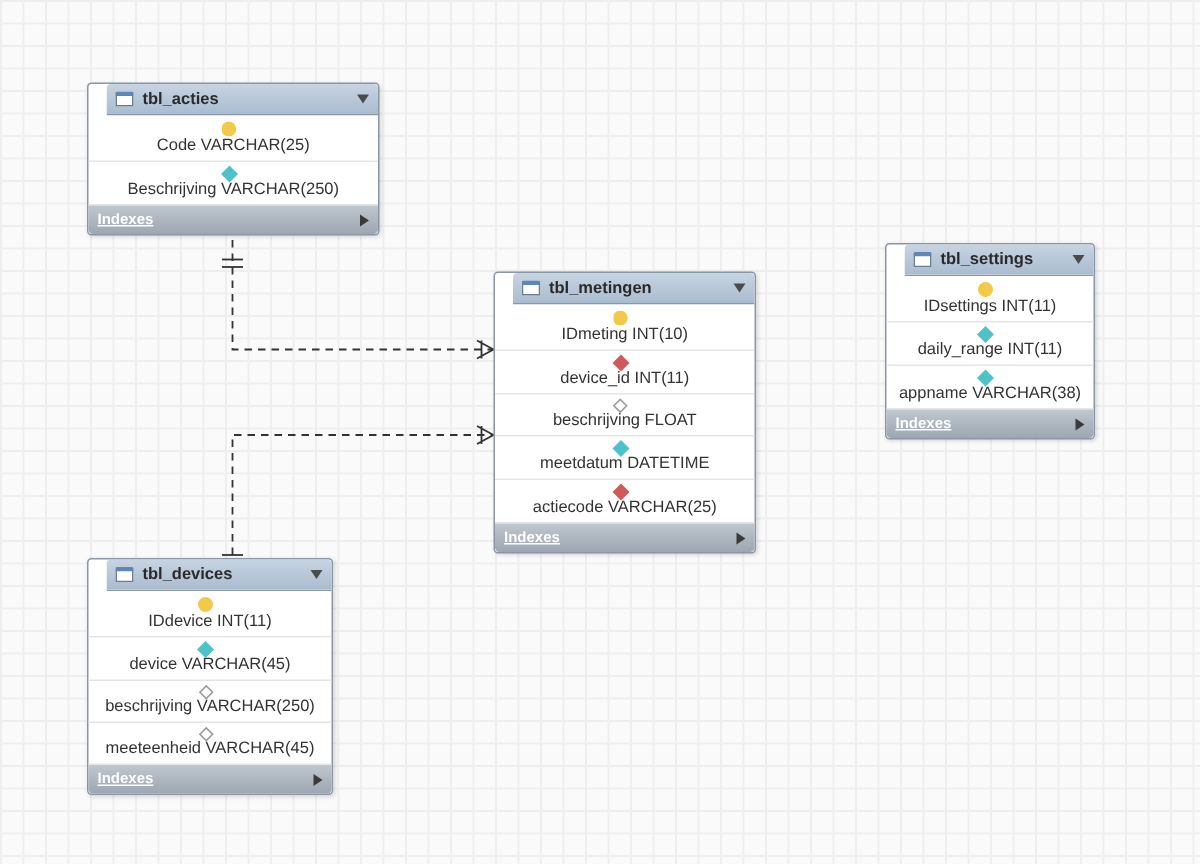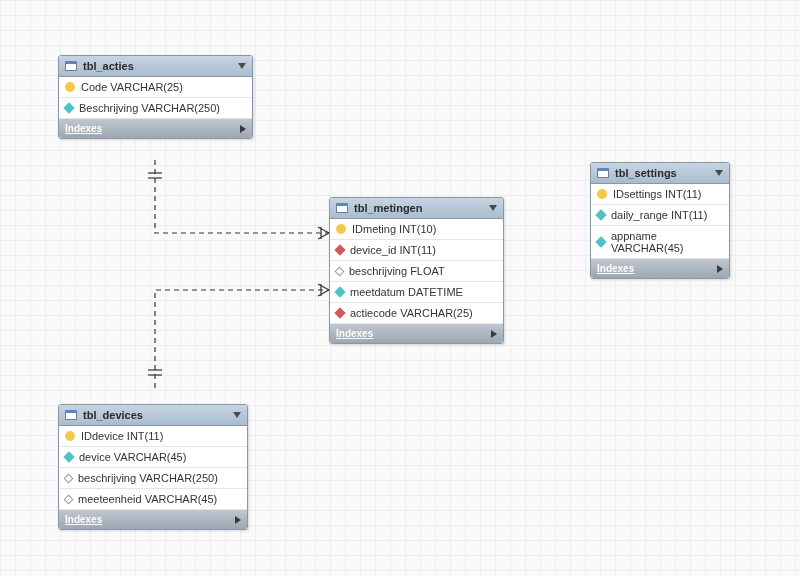--- a/index.html
+++ b/index.html
@@ -28,20 +28,21 @@
     font-size: 11px;
   }
   .table-header {
     display: flex; align-items: center;
     background: linear-gradient(#c7d4e2, #a9bccf);
     border-bottom: 1px solid #8a97a6;
     padding: 4px 6px;
     border-radius: 3px 3px 0 0;
     font-weight: bold;
     color: #2a2a2a;
+    margin-left: 12px;
   }
   .table-header .tbl-icon {
     width: 12px; height: 10px;
     margin-right: 6px;
     background: #fff;
     border: 1px solid #6b7f94;
     border-top: 3px solid #5d87b5;
     border-radius: 1px;
   }
   .table-header .expander {
@@ -49,20 +50,21 @@
     width: 0; height: 0;
     border-left: 4px solid transparent;
     border-right: 4px solid transparent;
     border-top: 6px solid #4a4a4a;
   }
   .col {
     display: flex; align-items: center;
     padding: 4px 6px;
     border-bottom: 1px solid #e5e5e5;
     color: #333;
+    flex-direction: column;
   }
   .col .icon { width: 10px; height: 10px; margin-right: 6px; flex: none; }
   .icon.key { background: #f3c94a; clip-path: circle(50%); }
   .icon.diamond-cyan {
     background: #4fc1c9;
     transform: rotate(45deg);
     width: 8px; height: 8px;
   }
   .icon.diamond-red {
     background: #d05a5a;
@@ -129,21 +131,21 @@
     </div>
     <div class="col">
       <span class="icon diamond-cyan"></span>
       <span>Beschrijving VARCHAR(250)</span>
     </div>
     <div class="indexes">
       <span>Indexes</span>
       <span class="arrow"></span>
     </div>
   </div>
-<div id="tbl-metingen" class="table" style="left: 329px; top: 197px; width: 175px;">
+<div id="tbl-metingen" class="table" style="left: 329px; top: 181px; width: 175px;">
     <div class="table-header">
       <span class="tbl-icon"></span>
       <span>tbl_metingen</span>
       <span class="expander"></span>
     </div>
     <div class="col">
       <span class="icon key"></span>
       <span>IDmeting INT(10)</span>
     </div>
     <div class="col">
@@ -176,28 +178,28 @@
     <div class="col">
       <span class="icon key"></span>
       <span>IDsettings INT(11)</span>
     </div>
     <div class="col">
       <span class="icon diamond-cyan"></span>
       <span>daily_range INT(11)</span>
     </div>
     <div class="col">
       <span class="icon diamond-cyan"></span>
-      <span>appname VARCHAR(45)</span>
-    </div>
-    <div class="indexes">
-      <span>Indexes</span>
-      <span class="arrow"></span>
-    </div>
-  </div>
-<div id="tbl-devices" class="table" style="left: 58px; top: 404px; width: 190px;">
+      <span>appname VARCHAR(38)</span>
+    </div>
+    <div class="indexes">
+      <span>Indexes</span>
+      <span class="arrow"></span>
+    </div>
+  </div>
+<div id="tbl-devices" class="table" style="left: 58px; top: 372px; width: 164px;">
     <div class="table-header">
       <span class="tbl-icon"></span>
       <span>tbl_devices</span>
       <span class="expander"></span>
     </div>
     <div class="col">
       <span class="icon key"></span>
       <span>IDdevice INT(11)</span>
     </div>
     <div class="col">

